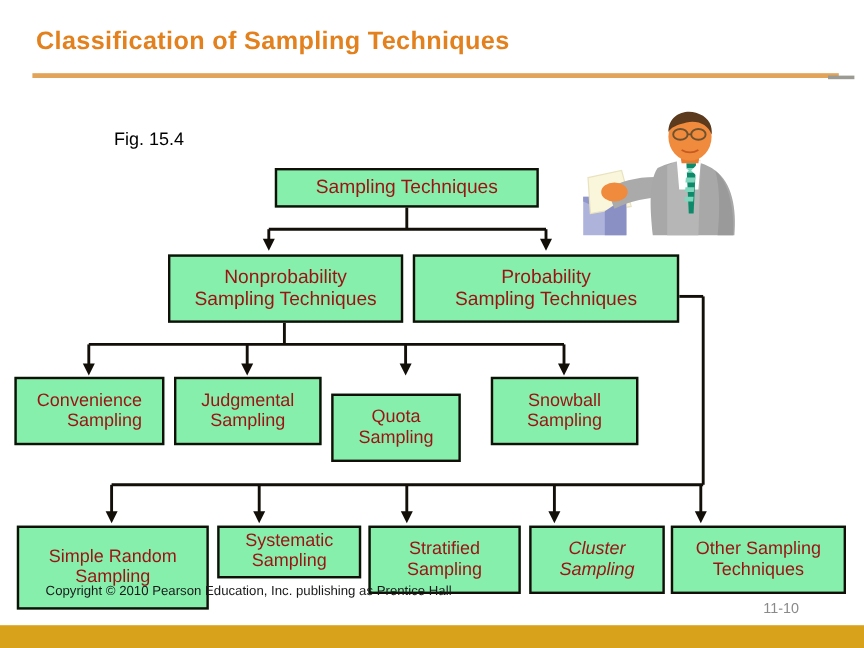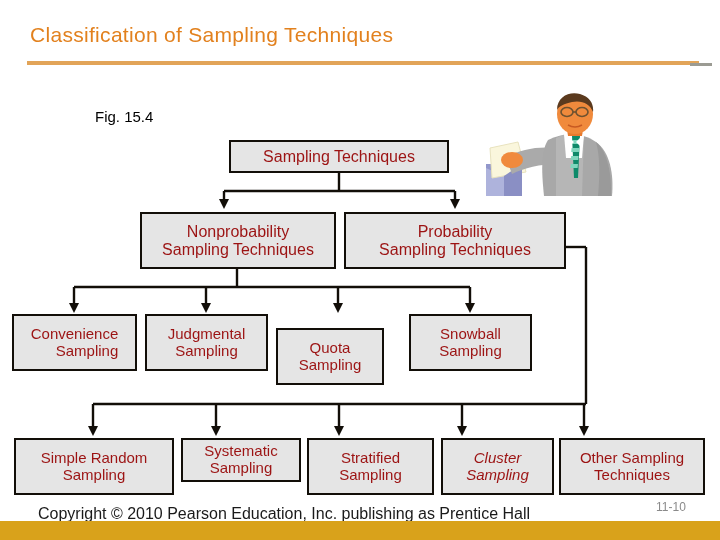--- a/index.html
+++ b/index.html
@@ -14,21 +14,21 @@
     overflow: hidden;
     font-family: "Liberation Sans", sans-serif;
   }
 
   
   #slide-title {
     position: absolute;
     left: 30px;
     top: 23px;
     font-size: 21px;
-    font-weight: normal;
+    font-weight: bold;
     color: #E2811E;
     letter-spacing: 0.3px;
     white-space: nowrap;
   }
   #title-rule {
     position: absolute;
     left: 27px;
     top: 61px;
     width: 672px;
     height: 4px;
@@ -69,51 +69,50 @@
     top: 0;
     width: 720px;
     height: 540px;
     pointer-events: none;
   }
 
   
   .node {
     position: absolute;
     box-sizing: border-box;
-    background: #e5e5e5;
+    background: #86efac;
     border: 2px solid #120E08;
     color: #9C1313;
     display: flex;
     align-items: center;
     justify-content: center;
     text-align: center;
     line-height: 1.12;
     font-size: 15px;
     white-space: pre-line;
   }
   .node.lvl1 { font-size: 16px; }
   .node.lvl2 { font-size: 16px; }
 
   
   #footer-copyright {
     position: absolute;
     left: 38px;
-    top: 505px;
-    font-size: 16px;
+    top: 487px;
+    font-size: 11px;
     color: #1a1a1a;
     white-space: nowrap;
   }
   #page-number {
     position: absolute;
     left: 636px;
     top: 500px;
     font-size: 12px;
     color: #8a8a8a;
     white-space: nowrap;
-    margin-left: 20px;
   }
   #bottom-bar {
     position: absolute;
     left: 0;
     top: 521px;
     width: 720px;
     height: 19px;
     background: #D9A21B;
   }
 </style>
@@ -216,21 +215,21 @@
 
 <div class="node" style="left:12px; top:314px; width:125px; height:57px;text-align:right;">Convenience
 Sampling</div>
 <div class="node" style="left:145px; top:314px; width:123px; height:57px;">Judgmental
 Sampling</div>
 <div class="node" style="left:276px; top:328px; width:108px; height:57px;">Quota
 Sampling</div>
 <div class="node" style="left:409px; top:314px; width:123px; height:57px;">Snowball
 Sampling</div>
 
-<div class="node" style="left:14px; top:438px; width:160px; height:57px;">Simple Random
+<div class="node" style="left:14px; top:438px; width:160px; height:70px;">Simple Random
 Sampling</div>
 <div class="node" style="left:181px; top:438px; width:120px; height:44px;">Systematic
 Sampling</div>
 <div class="node" style="left:307px; top:438px; width:127px; height:57px;">Stratified
 Sampling</div>
 <div class="node" style="left:441px; top:438px; width:113px; height:57px;font-style:italic;">Cluster
 Sampling</div>
 <div class="node" style="left:559px; top:438px; width:146px; height:57px;">Other Sampling
 Techniques</div>
 

